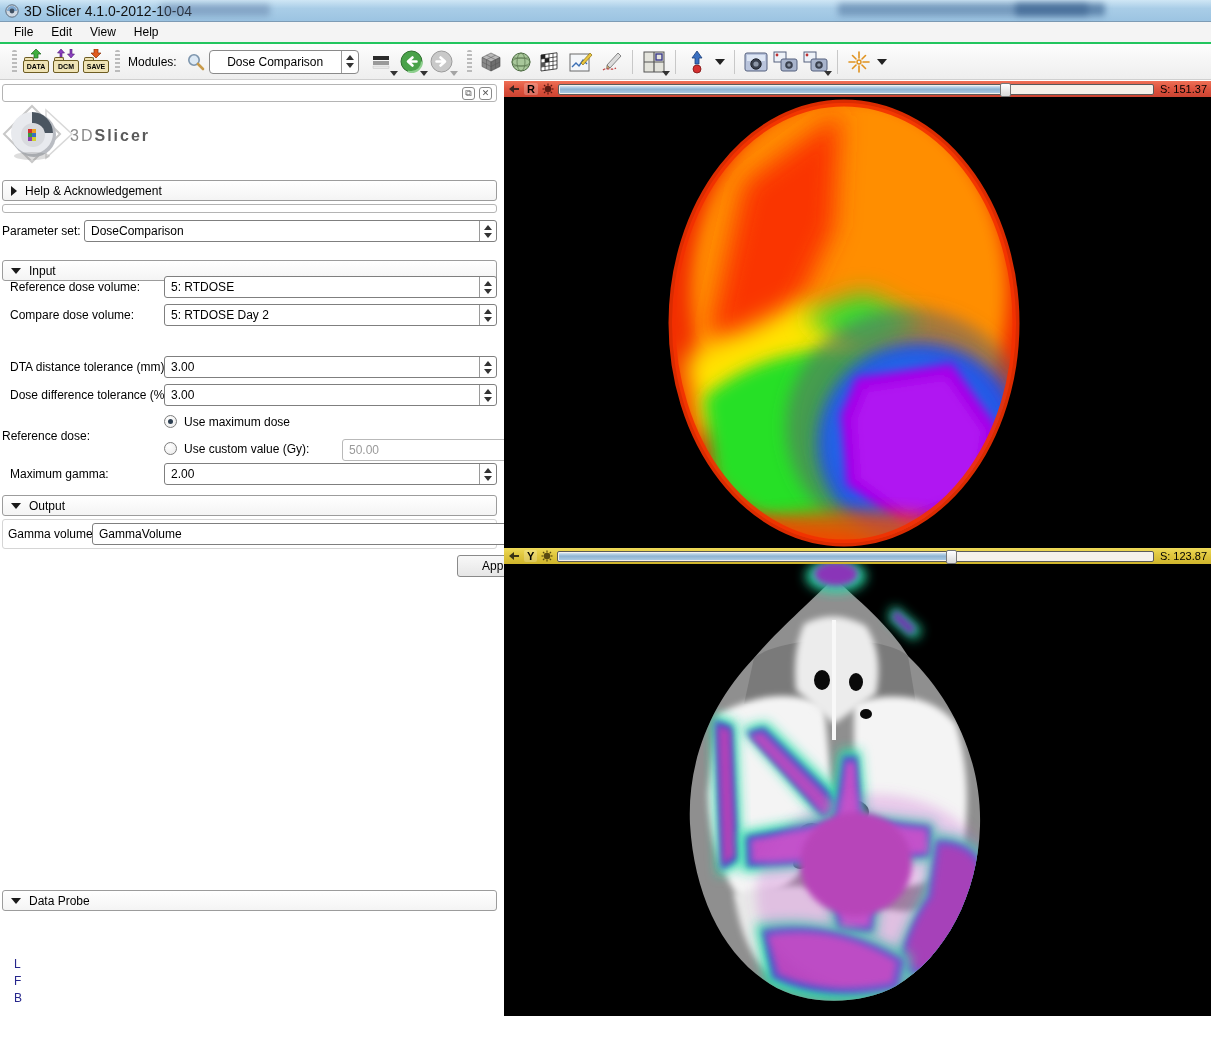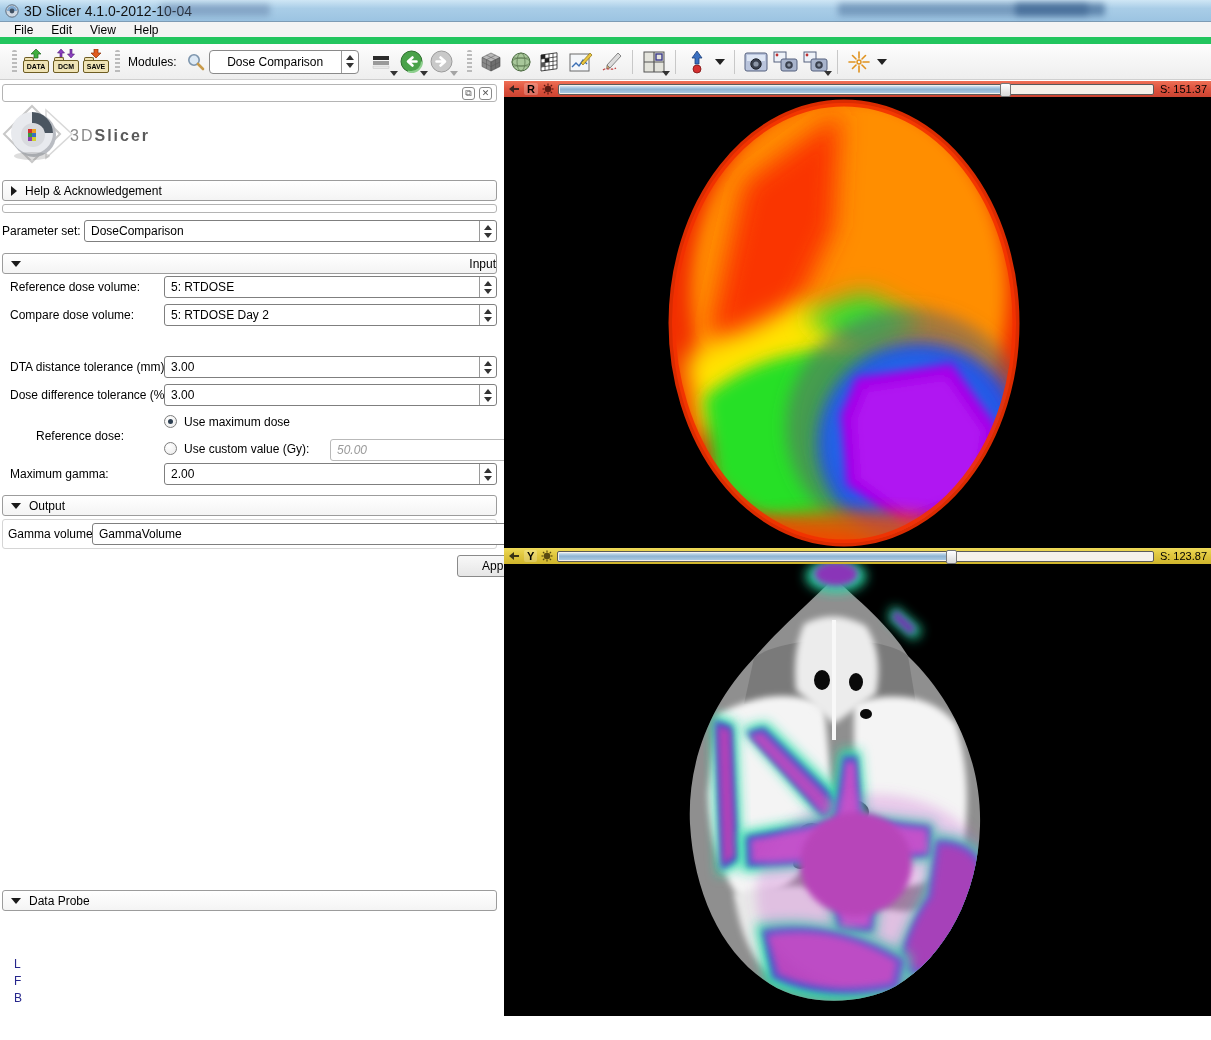--- a/index.html
+++ b/index.html
@@ -8,21 +8,21 @@
 
   
   .titlebar { position:absolute; left:0; top:0; width:1211px; height:22px;
     background:linear-gradient(180deg,#cfe6f5 0%,#a9cde7 40%,#9cc4e2 100%);
     border-bottom:1px solid #7e9cb5; display:flex; align-items:center; padding-left:5px; }
   .titlebar .app-icon { width:14px; height:14px; margin-right:5px; }
   .titlebar .title-text { font-size:14px; color:#111;text-align:center; }
   .redact { position:absolute; border-radius:3px; filter:blur(3px); }
 
   .menubar { position:absolute; left:0; top:22px; width:1211px; height:22px; background:#f4f4f4;
-    border-bottom:7px solid #22c55e; display:flex; align-items:center; padding-left:6px; gap:2px; }
+    border-bottom:2px solid #22c55e; display:flex; align-items:center; padding-left:6px; gap:2px; }
   .menu-item { padding:2px 8px; color:#000; }
 
   .toolbar { position:absolute; left:0; top:44px; width:1211px; height:36px;
     background:linear-gradient(180deg,#fdfdfd,#eeeeee); border-bottom:1px solid #cfcfcf;
     display:flex; align-items:center; padding:0 8px; }
   .tb-handle { width:5px; height:24px; margin:0 4px;
     background:repeating-linear-gradient(180deg,#bbb 0 2px,transparent 2px 4px); border-radius:2px; }
   .tb-sep { width:1px; height:24px; background:#c8c8c8; margin:0 6px; }
   .tb-btn { width:30px; height:28px; display:flex; align-items:center; justify-content:center;
     border-radius:3px; position:relative; }
@@ -344,21 +344,21 @@
 
   <span class="fld-label" style="left:2px; top:144px;">Parameter set:</span>
   <div class="combo" style="left:84px; top:140px; width:413px;">
     <span class="val">DoseComparison</span>
     <div class="spin-col">
         <div class="tri-up"></div>
         <div class="tri-dn"></div>
       </div>
   </div>
 
-  <div class="sect-header" style="top:173px;justify-content:space-between;">
+  <div class="sect-header" style="top:180px;">
     <div class="arr-down"></div>
     <span>Input</span>
   </div>
 
   <span class="fld-label" style="left:10px; top:200px;">Reference dose volume:</span>
   <div class="combo" style="left:164px; top:196px; width:333px;gap:33px;">
     <span class="val">5: RTDOSE</span>
     <div class="spin-col">
         <div class="tri-up"></div>
         <div class="tri-dn"></div>
@@ -388,25 +388,25 @@
     <span class="val">3.00</span>
     <div class="spin-col">
         <div class="tri-up"></div>
         <div class="tri-dn"></div>
       </div>
   </div>
 
   <div class="radio checked" style="left:164px; top:335px;"></div>
   <span class="fld-label" style="left:184px; top:335px;">Use maximum dose</span>
 
-  <span class="fld-label" style="left:2px; top:349px;margin-left:34px;">Reference dose:</span>
+  <span class="fld-label" style="left:2px; top:349px;">Reference dose:</span>
 
   <div class="radio" style="left:164px; top:362px;"></div>
   <span class="fld-label" style="left:184px; top:362px;">Use custom value (Gy):</span>
-  <div class="spinbox disabled" style="left:330px; top:359px; width:196px;font-style:italic;">
+  <div class="spinbox disabled" style="left:342px; top:359px; width:196px;">
     <span class="val">50.00</span>
     <div class="spin-col">
         <div class="tri-up dis"></div>
         <div class="tri-dn dis"></div>
       </div>
   </div>
 
   <span class="fld-label" style="left:10px; top:387px;">Maximum gamma:</span>
   <div class="spinbox" style="left:164px; top:383px; width:333px;">
     <span class="val">2.00</span>

